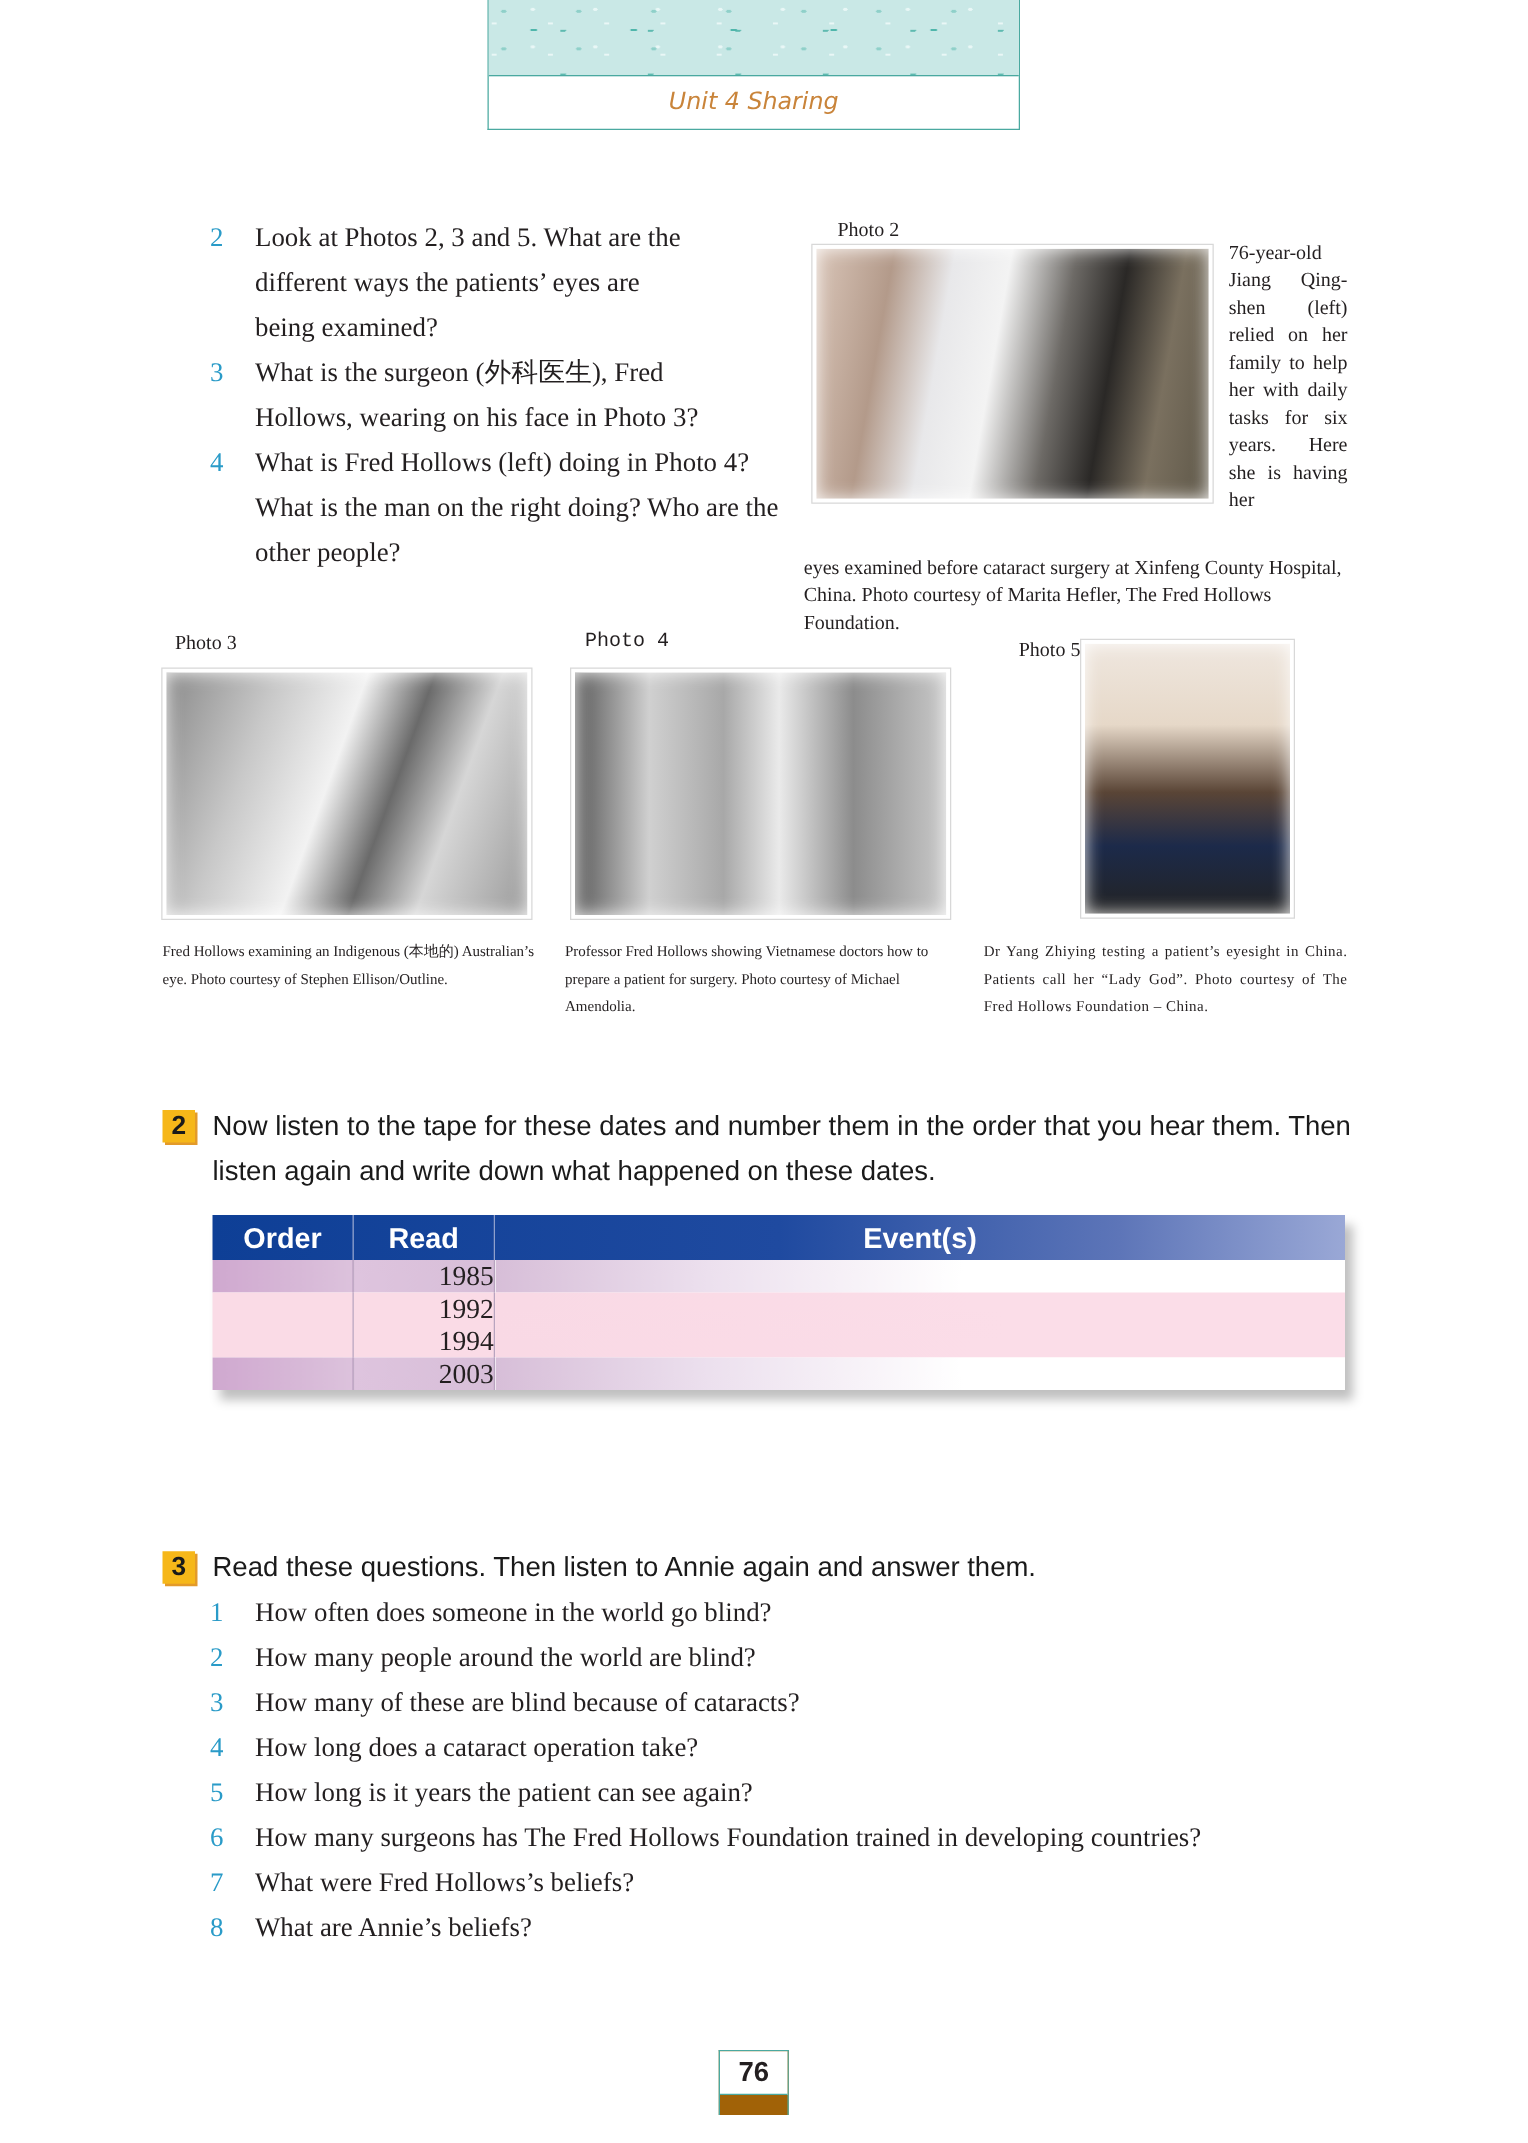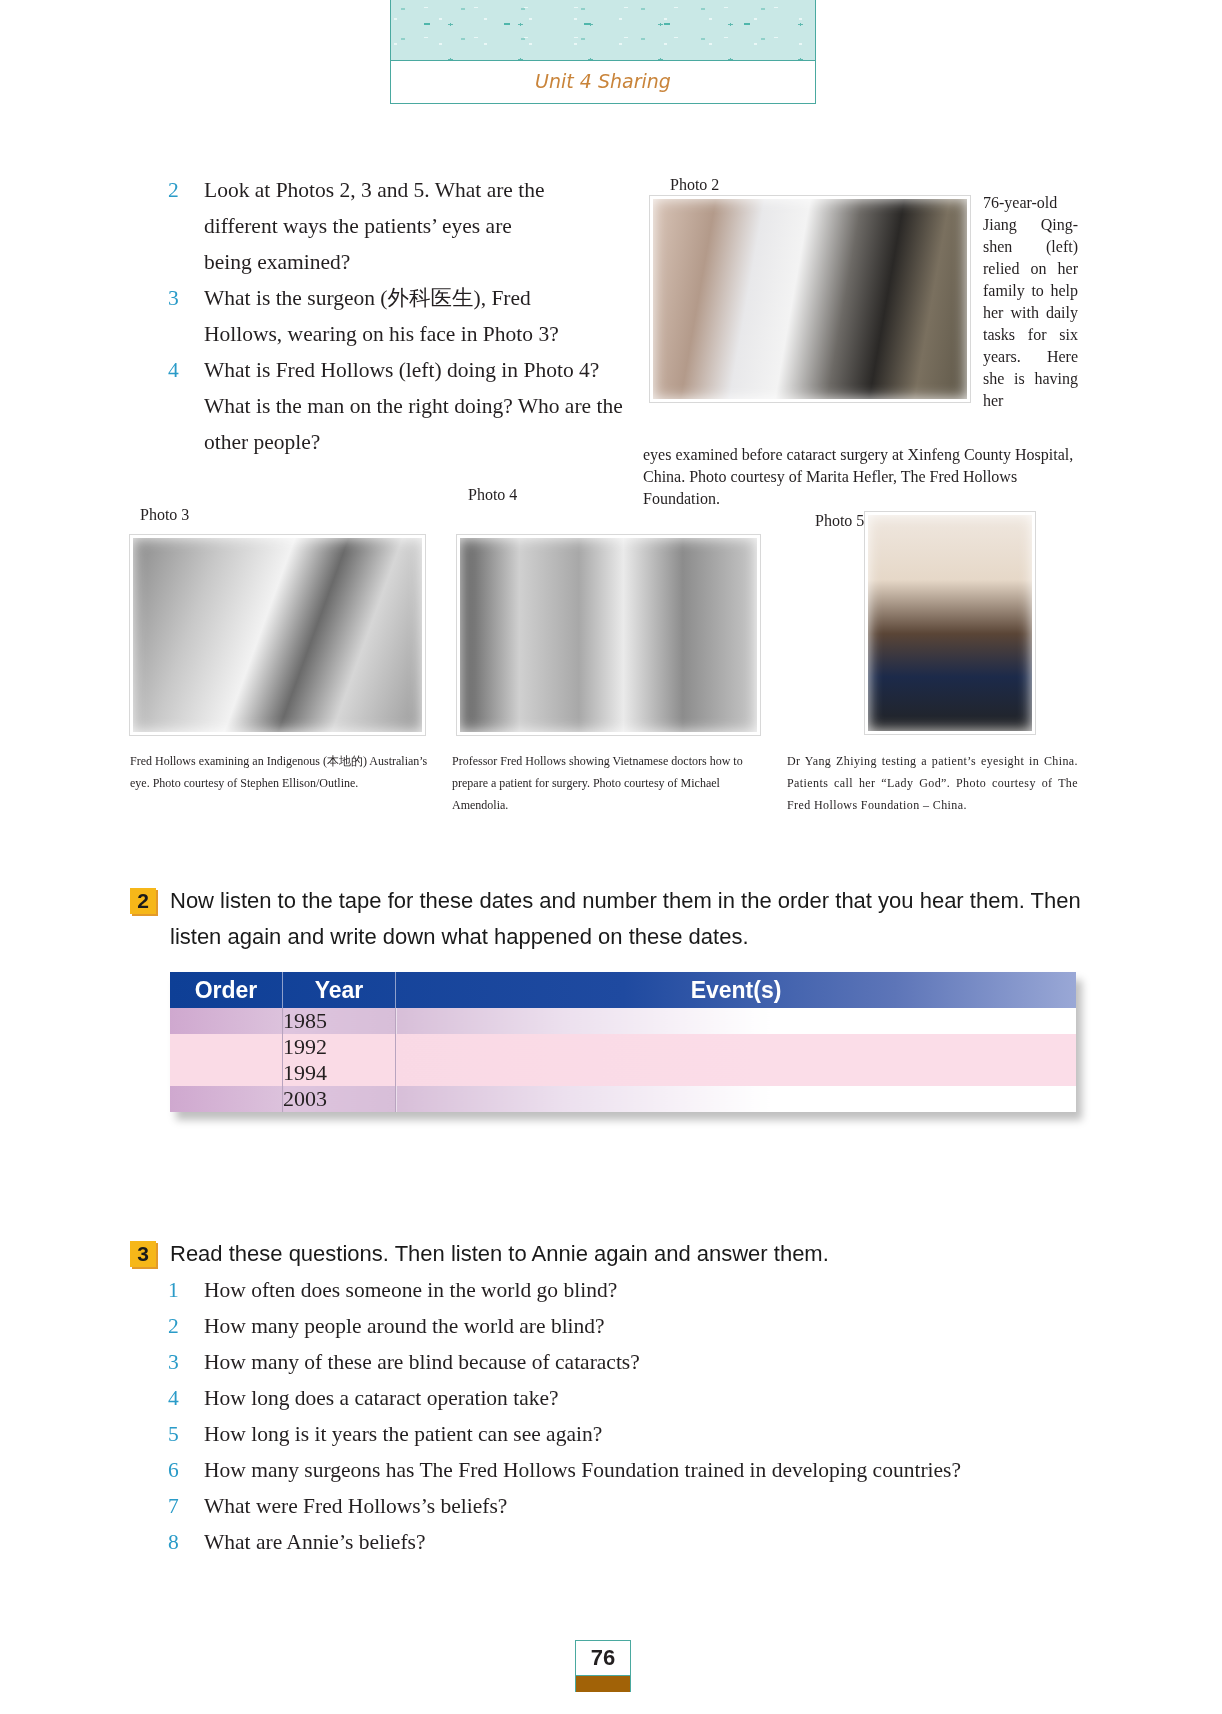--- a/index.html
+++ b/index.html
@@ -83,21 +83,21 @@
   .tbl {
     left: 170px; top: 972px; width: 906px; border-collapse: collapse;
     box-shadow: 6px 8px 8px rgba(0,0,0,0.25);
   }
   .tbl th {
     height: 36px; color: #fff; font-family: "Liberation Sans", sans-serif;
     font-size: 23px; font-weight: bold; padding: 0; text-align: center;
   }
   .tbl thead tr { background: linear-gradient(90deg, #0e3f96 0%, #1f4aa0 50%, #5d75b8 80%, #9aa8d6 100%); }
   .tbl th + th { border-left: 1px solid #8fa0cc; }
-  .tbl td { height: 24px; padding: 0; font-size: 22px; text-align: left; }
+  .tbl td { height: 24px; padding: 0; font-size: 22px; text-align: right; }
   .tbl td.year { border-left: 1px solid #b8a4bf; border-right: 1px solid #b8a4bf; }
   .row-odd .order { background: linear-gradient(90deg, #cfa8cf, #dcc2dc); }
   .row-odd .year  { background: linear-gradient(90deg, #dec4de, #d7bed8); }
   .row-odd .event { background: linear-gradient(90deg, #d7bed8 0%, #ece0ee 25%, #ffffff 55%, #ffffff 100%); }
   .row-even .order { background: #fadbe6; }
   .row-even .year  { background: #fadbe6; }
   .row-even .event { background: linear-gradient(90deg, #f9d9e5 0%, #fbdde8 60%, #fbdde8 100%); }
 
   .q3-list { left: 168px; top: 1272px; width: 950px; font-size: 21.5px; line-height: 36px; }
 
@@ -134,38 +134,38 @@
 
 <div class="abs photo-label" style="left:670px;top:176px;">Photo 2</div>
 <div class="abs photo photo2"></div>
 <div class="abs cap2-side">76-year-old Jiang Qing-shen (left) relied on her family to help her with daily tasks for six years. Here she is having her</div>
 <div class="abs cap2-bottom">eyes examined before cataract surgery at Xinfeng County Hospital, China. Photo courtesy of Marita Hefler, The Fred Hollows Foundation.</div>
 
 <div class="abs photo-label" style="left:140px;top:506px;">Photo 3</div>
 <div class="abs photo photo3"></div>
 <div class="abs caption cap3">Fred Hollows examining an Indigenous (本地的) Australian’s eye. Photo courtesy of Stephen Ellison/Outline.</div>
 
-<div class="abs photo-label" style="left:468px;top:486px;">Photo 4</div>
+<div class="abs photo-label" style="left:468px;top:504px;font-family:Liberation Mono, monospace;">Photo 4</div>
 <div class="abs photo photo4"></div>
 <div class="abs caption cap4">Professor Fred Hollows showing Vietnamese doctors how to prepare a patient for surgery. Photo courtesy of Michael Amendolia.</div>
 
 <div class="abs photo-label" style="left:815px;top:512px;">Photo 5</div>
 <div class="abs photo photo5"></div>
 <div class="abs caption cap5">Dr Yang Zhiying testing a patient’s eyesight in China. Patients call her “Lady God”. Photo courtesy of The Fred Hollows Foundation – China.</div>
 
 <div class="abs instr sec2">
   <span class="badge">2</span>
   <span class="text">Now listen to the tape for these dates and number them in the order that you hear them. Then listen again and write down what happened on these dates.</span>
 </div>
 
 <table class="abs tbl">
   <thead>
     <tr>
       <th style="width:112px">Order</th>
-      <th style="width:112px">Year</th>
+      <th style="width:112px">Read</th>
       <th>Event(s)</th>
     </tr>
   </thead>
   <tbody>
     <tr class="row-odd">
       <td class="order"></td>
       <td class="year">1985</td>
       <td class="event"></td>
     </tr>
     <tr class="row-even">

